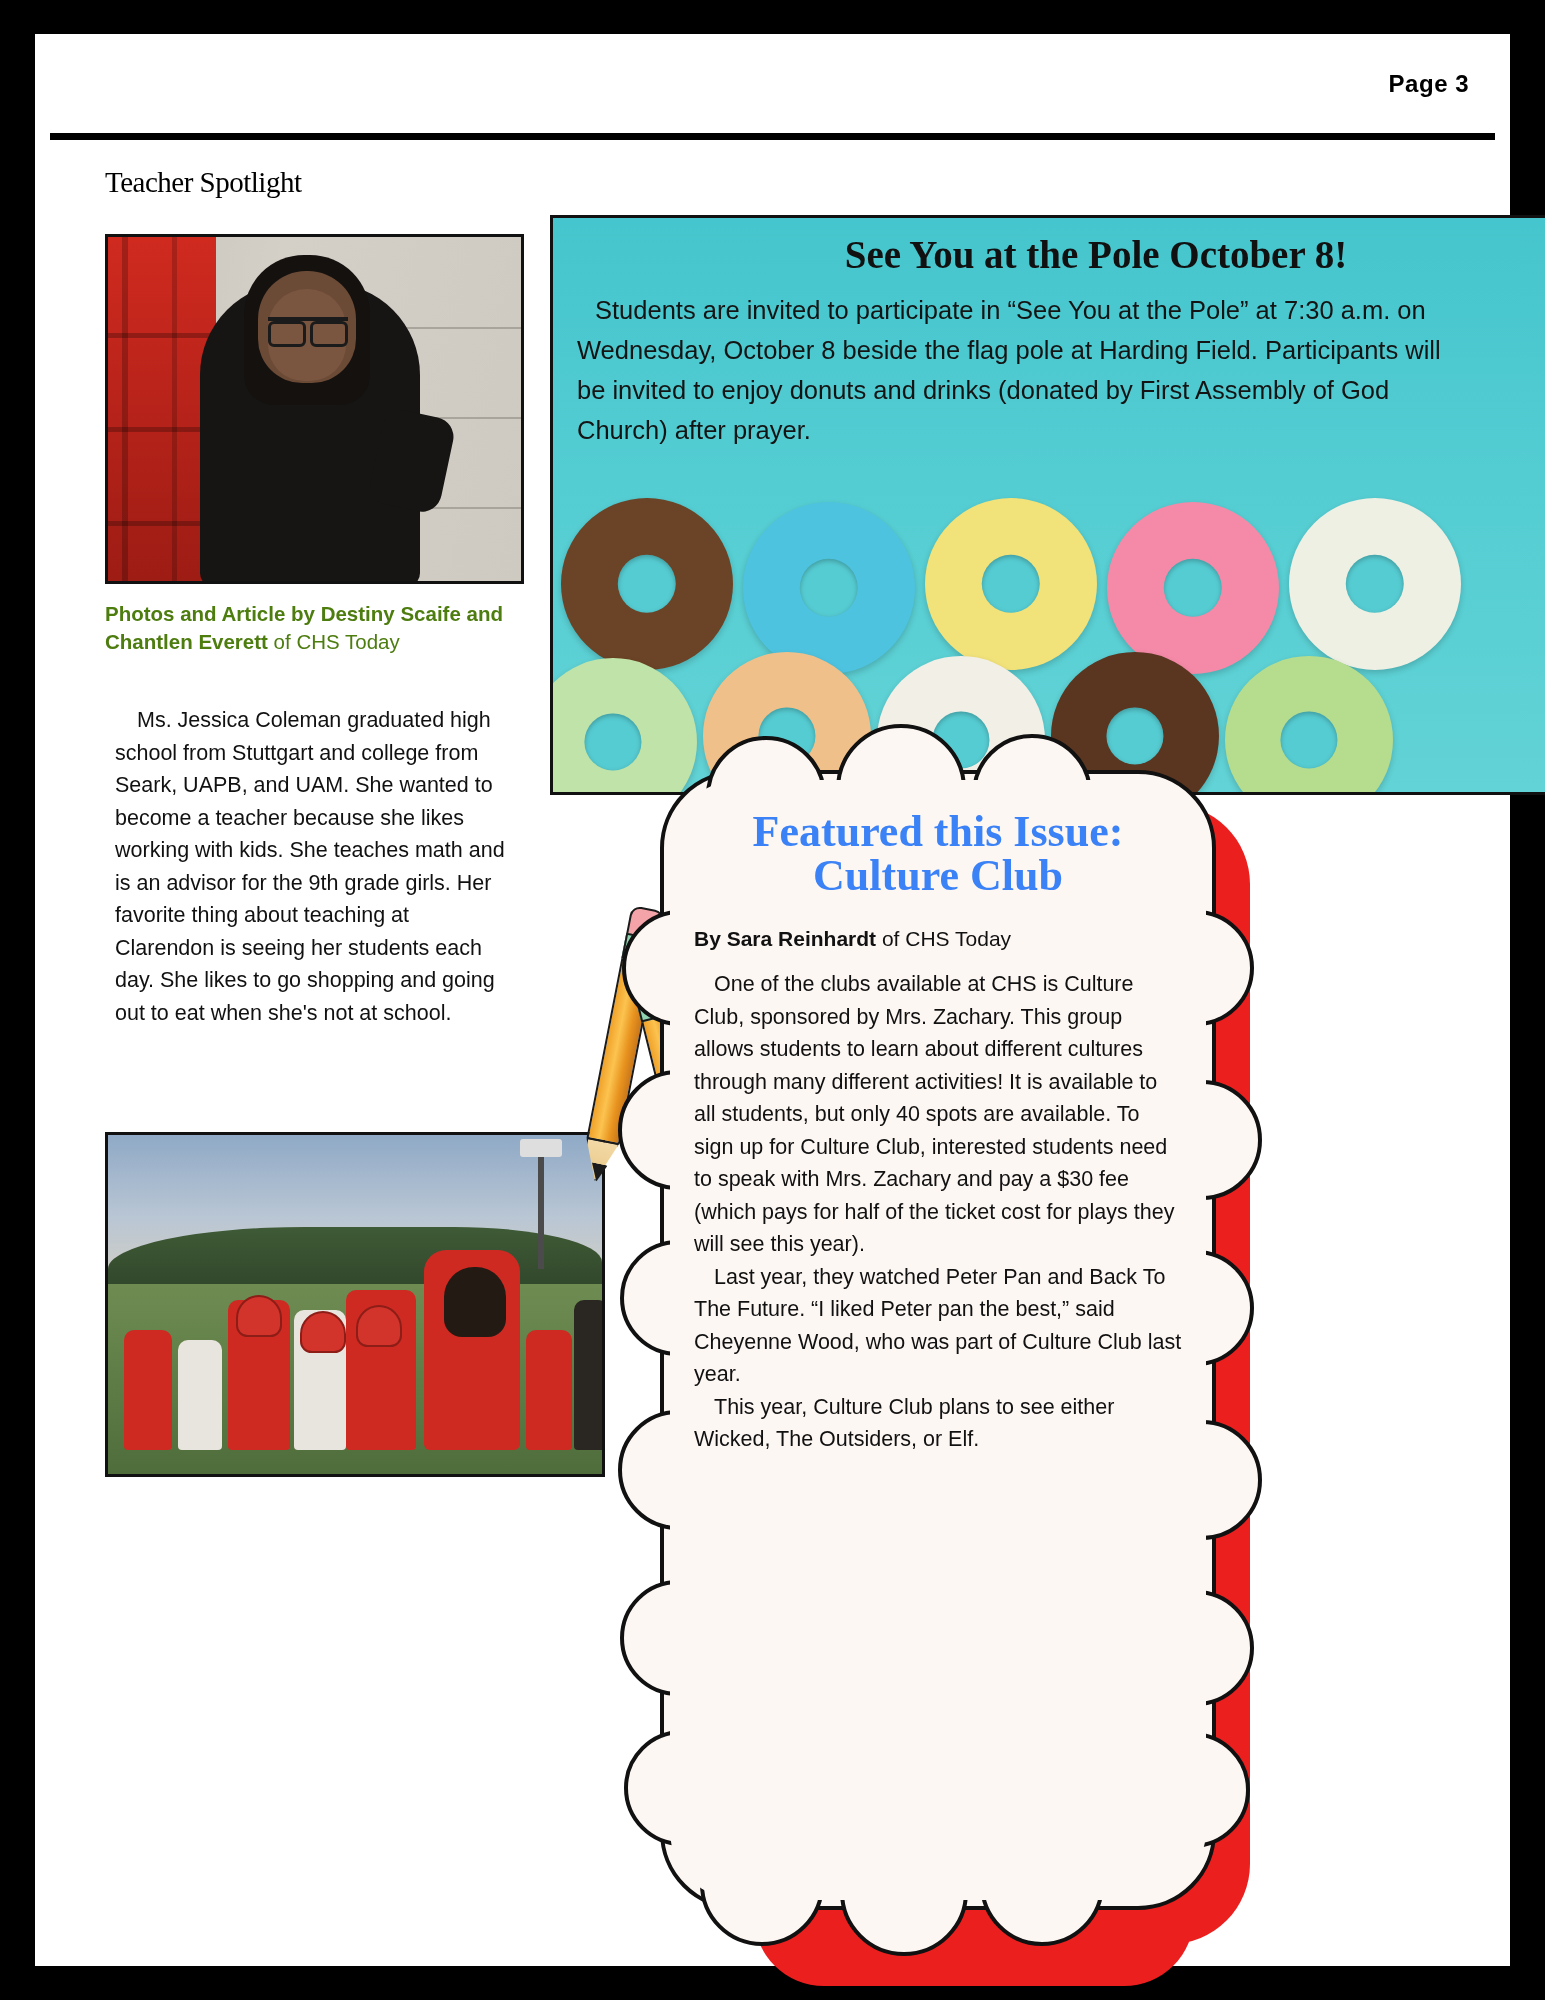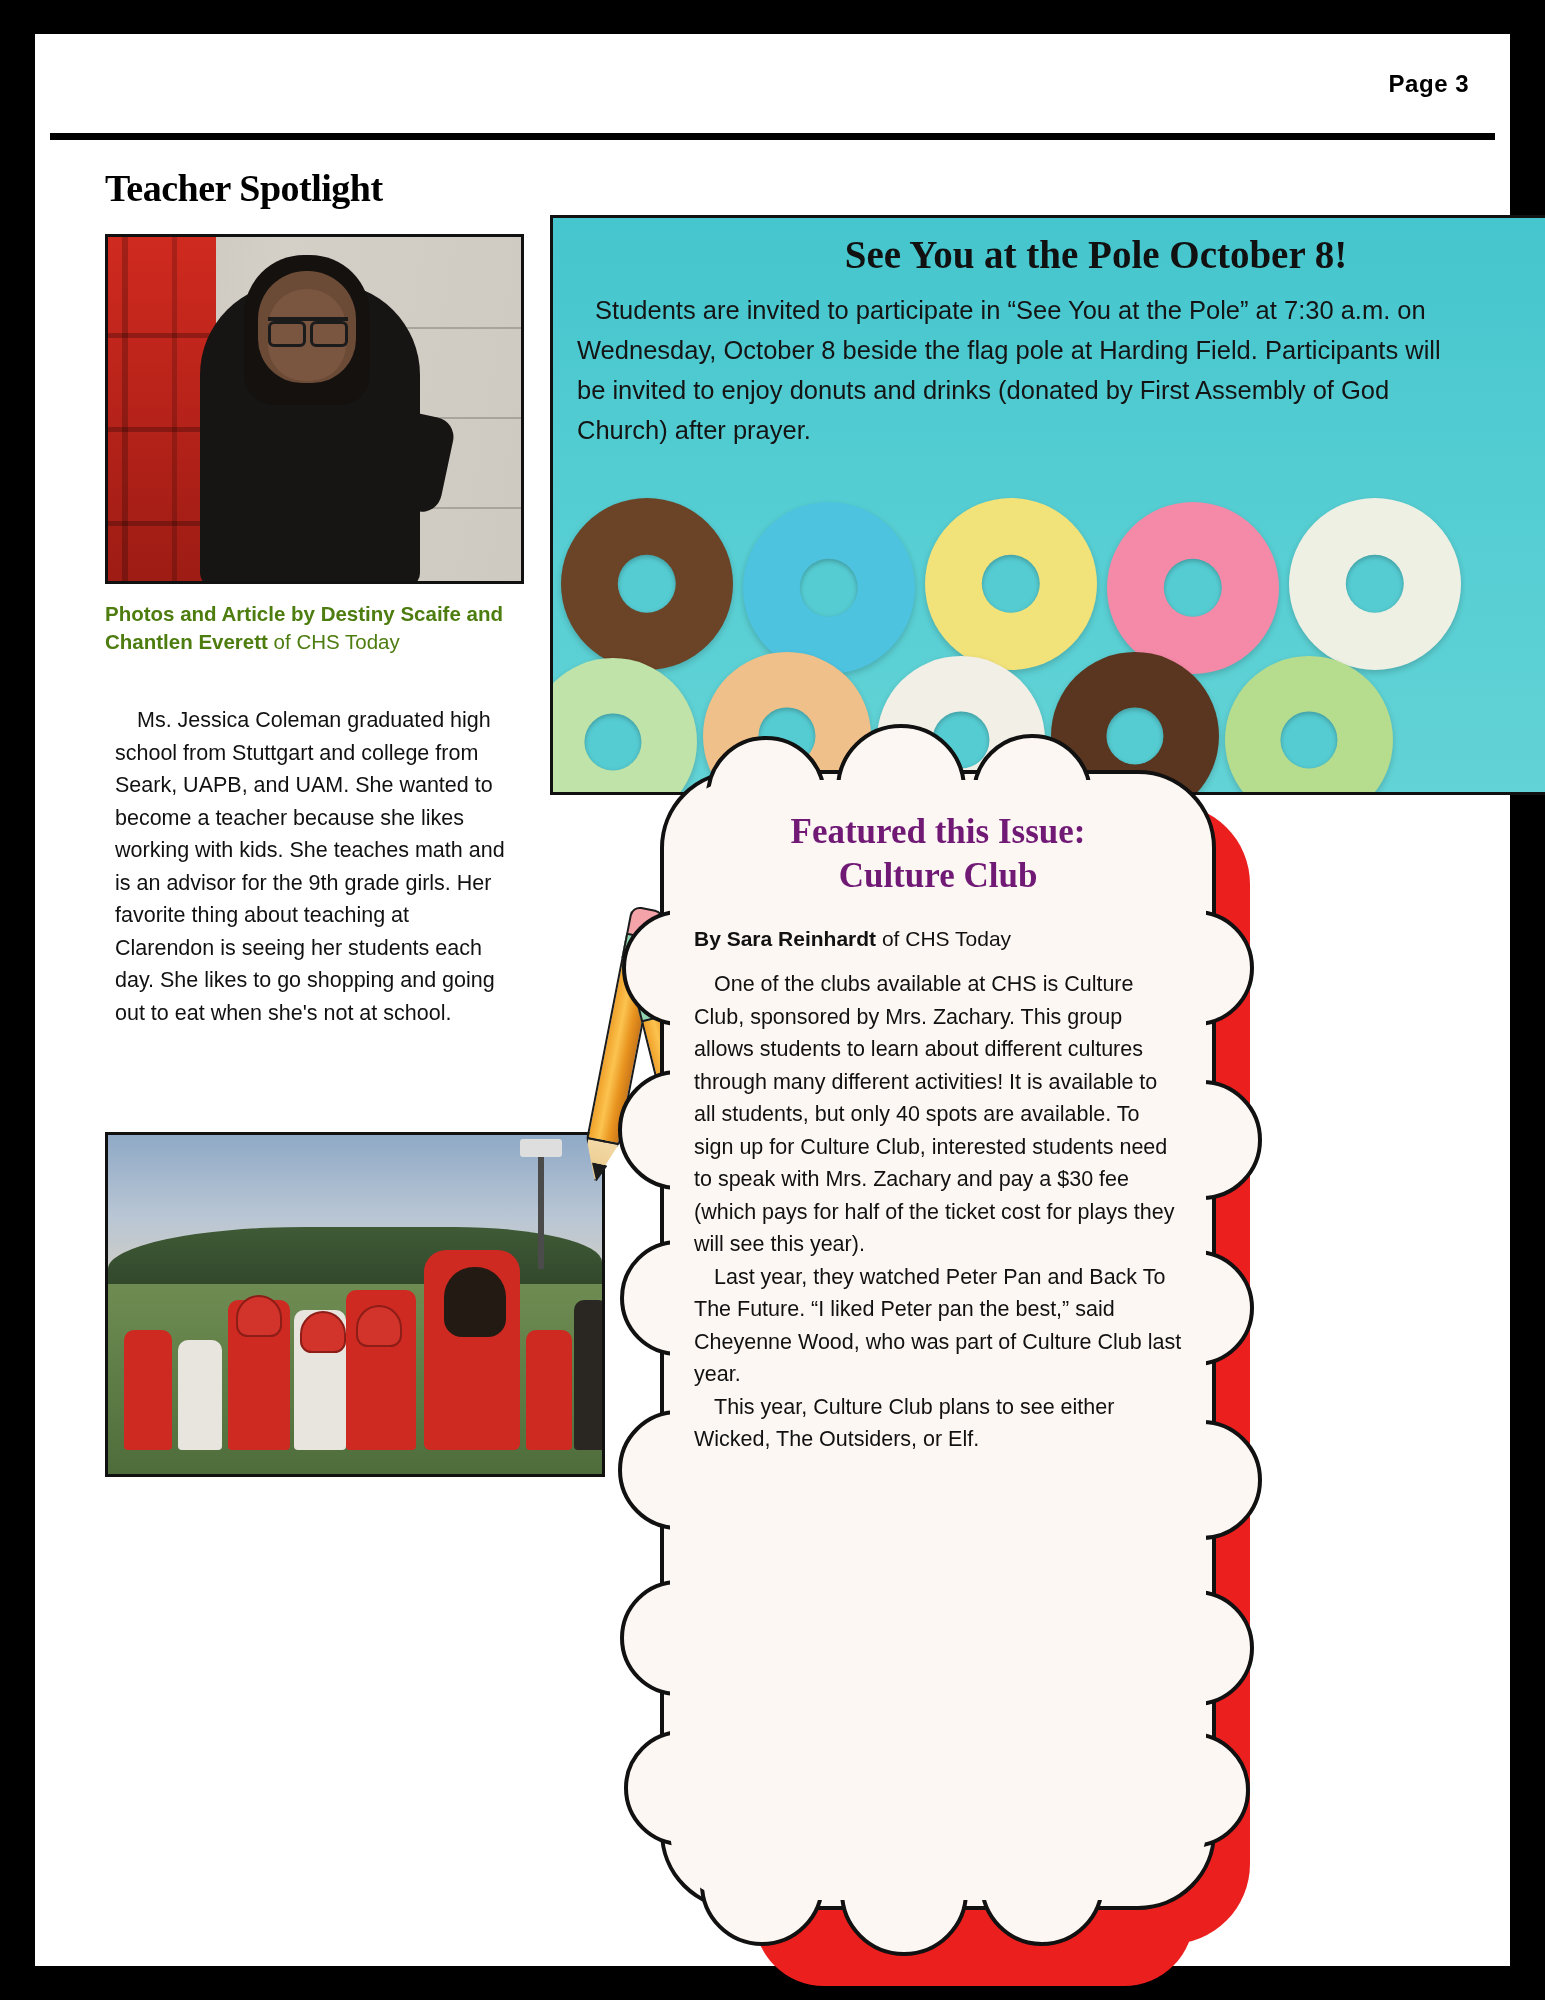--- a/index.html
+++ b/index.html
@@ -42,22 +42,22 @@
     position: absolute;
     left: 15px; top: 118px;
     width: 1445px; height: 1800px;
   }
 
   
   .teacher-spotlight-title {
     position: absolute;
     left: 55px; top: 14px;
     font-family: "Liberation Serif", serif;
-    font-weight: bold;
-    font-size: 38px;
+    font-weight: normal;
+    font-size: 29px;
     color: #000;
     letter-spacing: -0.5px;
   }
 
   .teacher-photo {
     position: absolute;
     left: 55px; top: 82px;
     width: 419px; height: 350px;
     border: 3px solid #111;
     background: linear-gradient(100deg,#c9c4bb 0%, #d5d0c7 38%, #cfcac1 100%);
@@ -263,23 +263,23 @@
     position:absolute; left: 10px; top: 10px; width: 536px; height: 1120px;
     background: #fdf7f4; border-radius: 70px;
     z-index: 3;
   }
   .cloud-inner { position: absolute; left: 34px; top: 34px; width: 488px; height: 1080px; z-index: 4; }
 
   .cc-title {
     text-align: center;
     font-family: "Liberation Serif", serif;
     font-weight: bold;
-    font-size: 35px;
+    font-size: 44px;
     line-height: 44px;
-    color: #701a75;
+    color: #3b82f6;
     margin-top: 6px;
   }
   .cc-byline {
     margin-top: 26px;
     font-size: 21px;
     line-height: 30px;
     color: #111;
   }
   .cc-byline b { font-weight: bold; }
   .cc-para {

